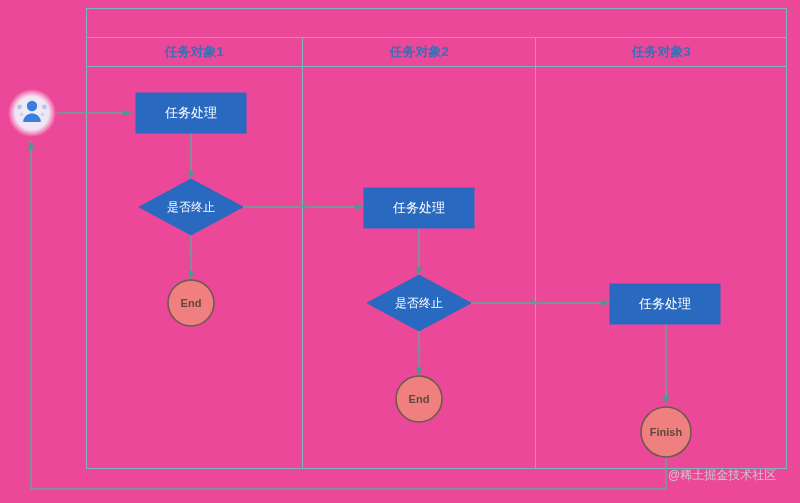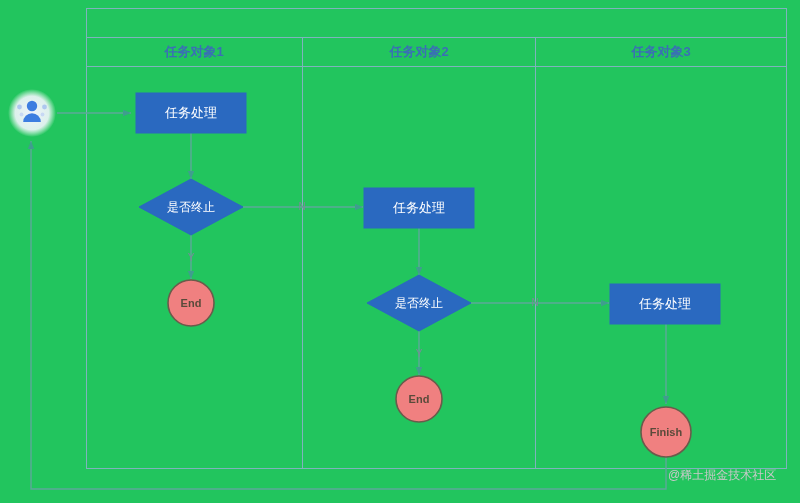--- a/index.html
+++ b/index.html
@@ -4,21 +4,21 @@
 <style>
   html, body {
     margin: 0;
     padding: 0;
     background: #ffffff;
   }
   #canvas {
     position: relative;
     width: 800px;
     height: 503px;
-    background: #22c55e;
+    background: #ec4899;
     font-family: "Liberation Sans", "DejaVu Sans", sans-serif;
     overflow: hidden;
   }
   svg#diagram {
     position: absolute;
     left: 0;
     top: 0;
     width: 800px;
     height: 503px;
   }

